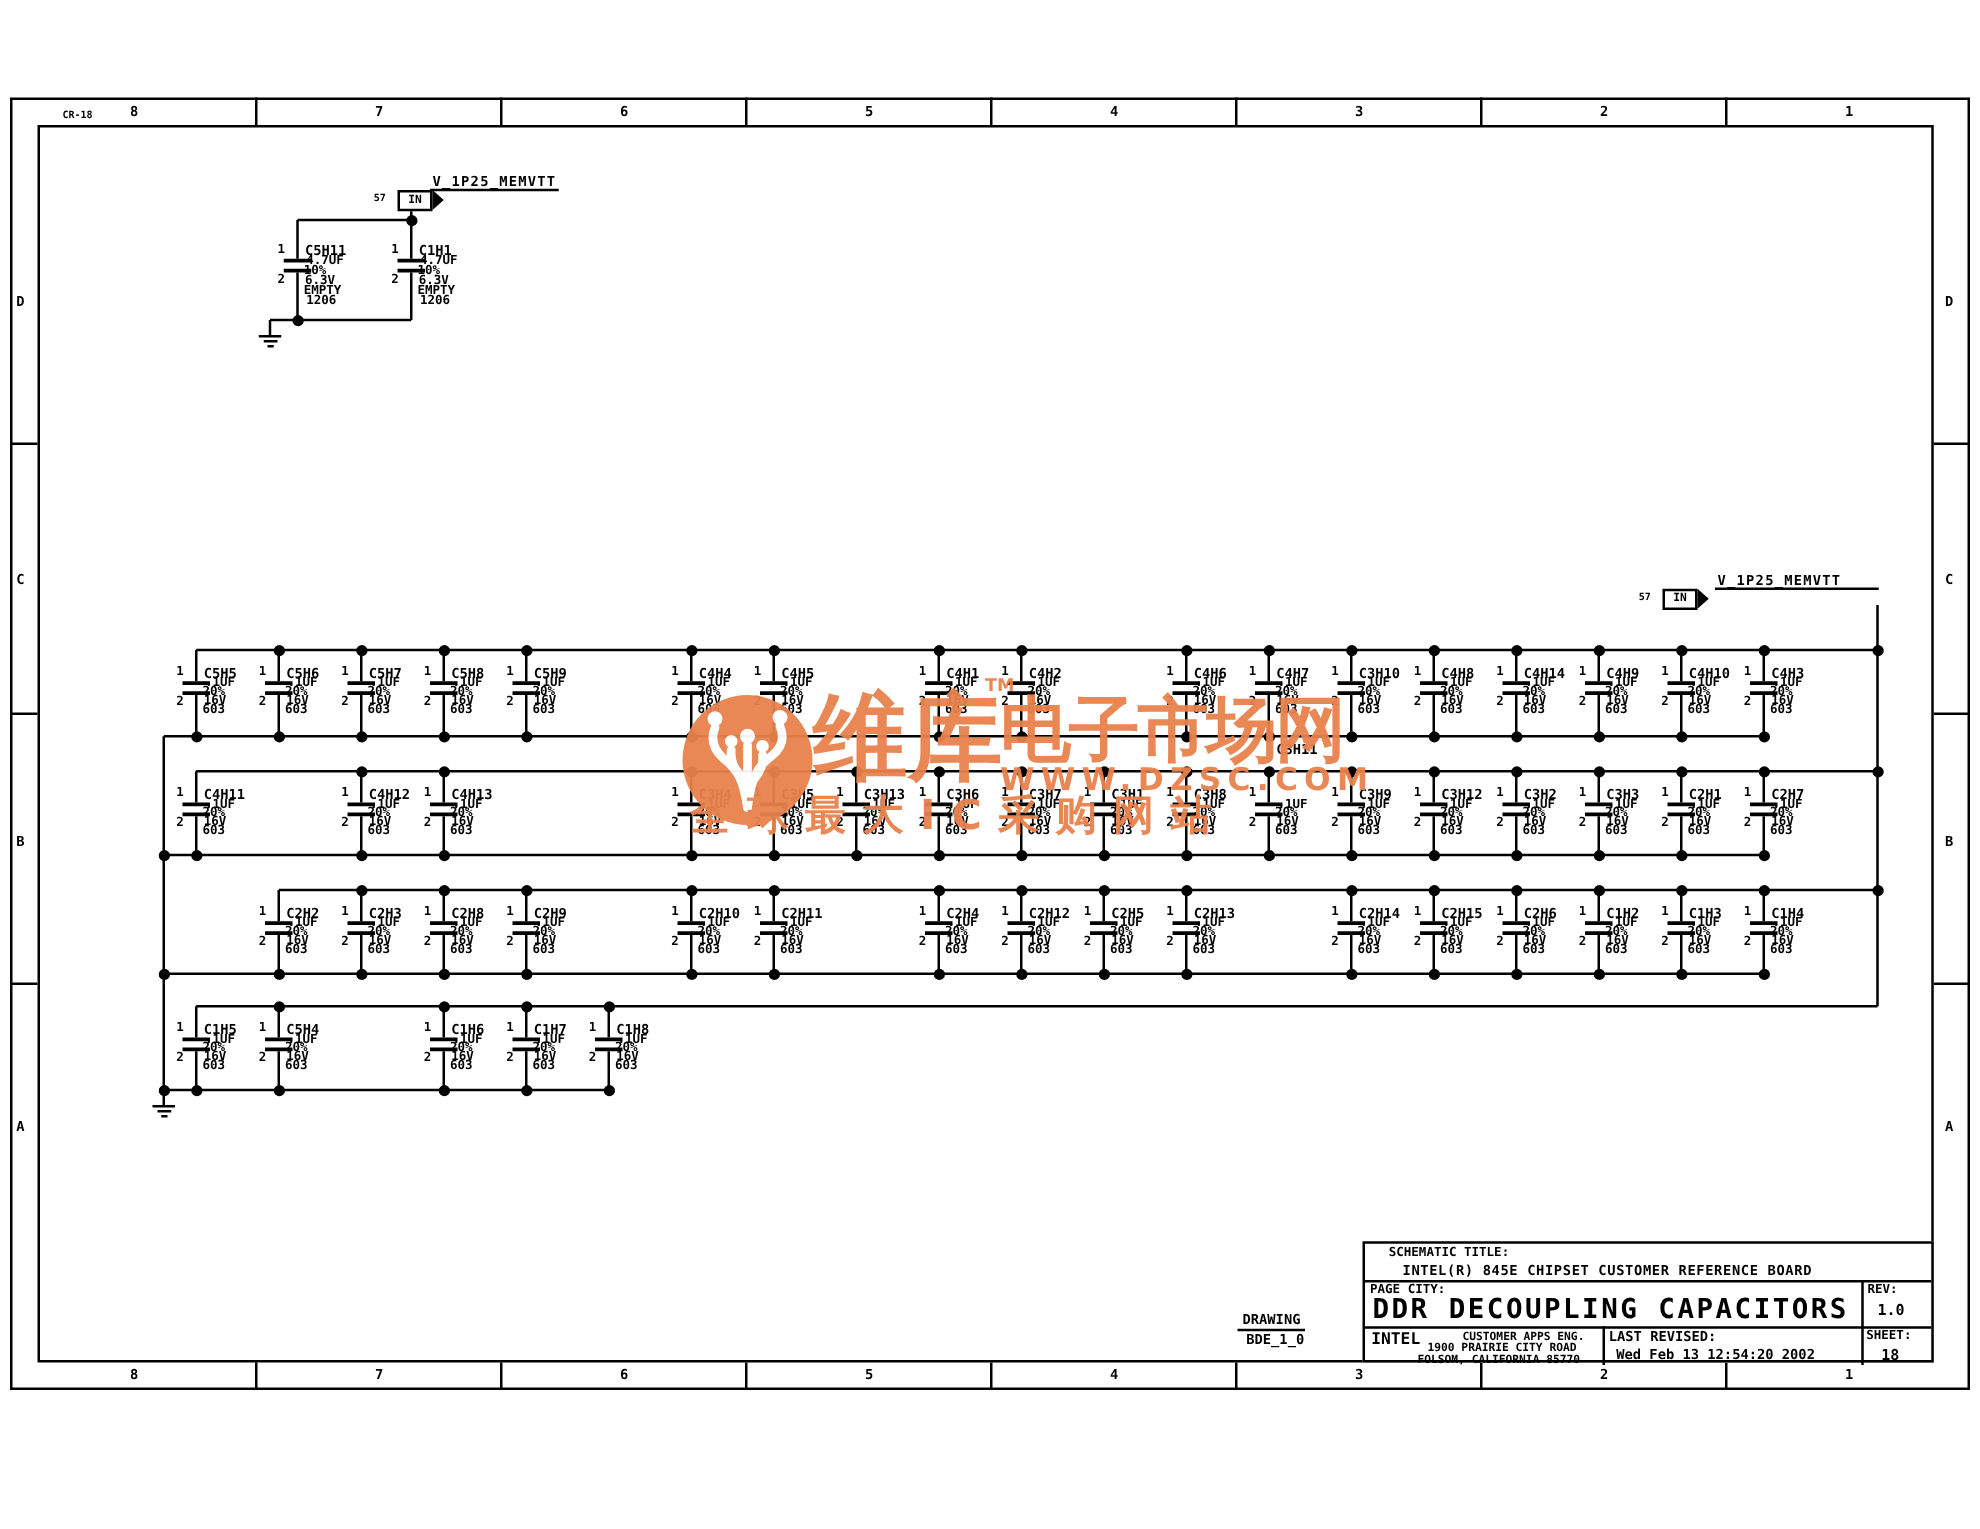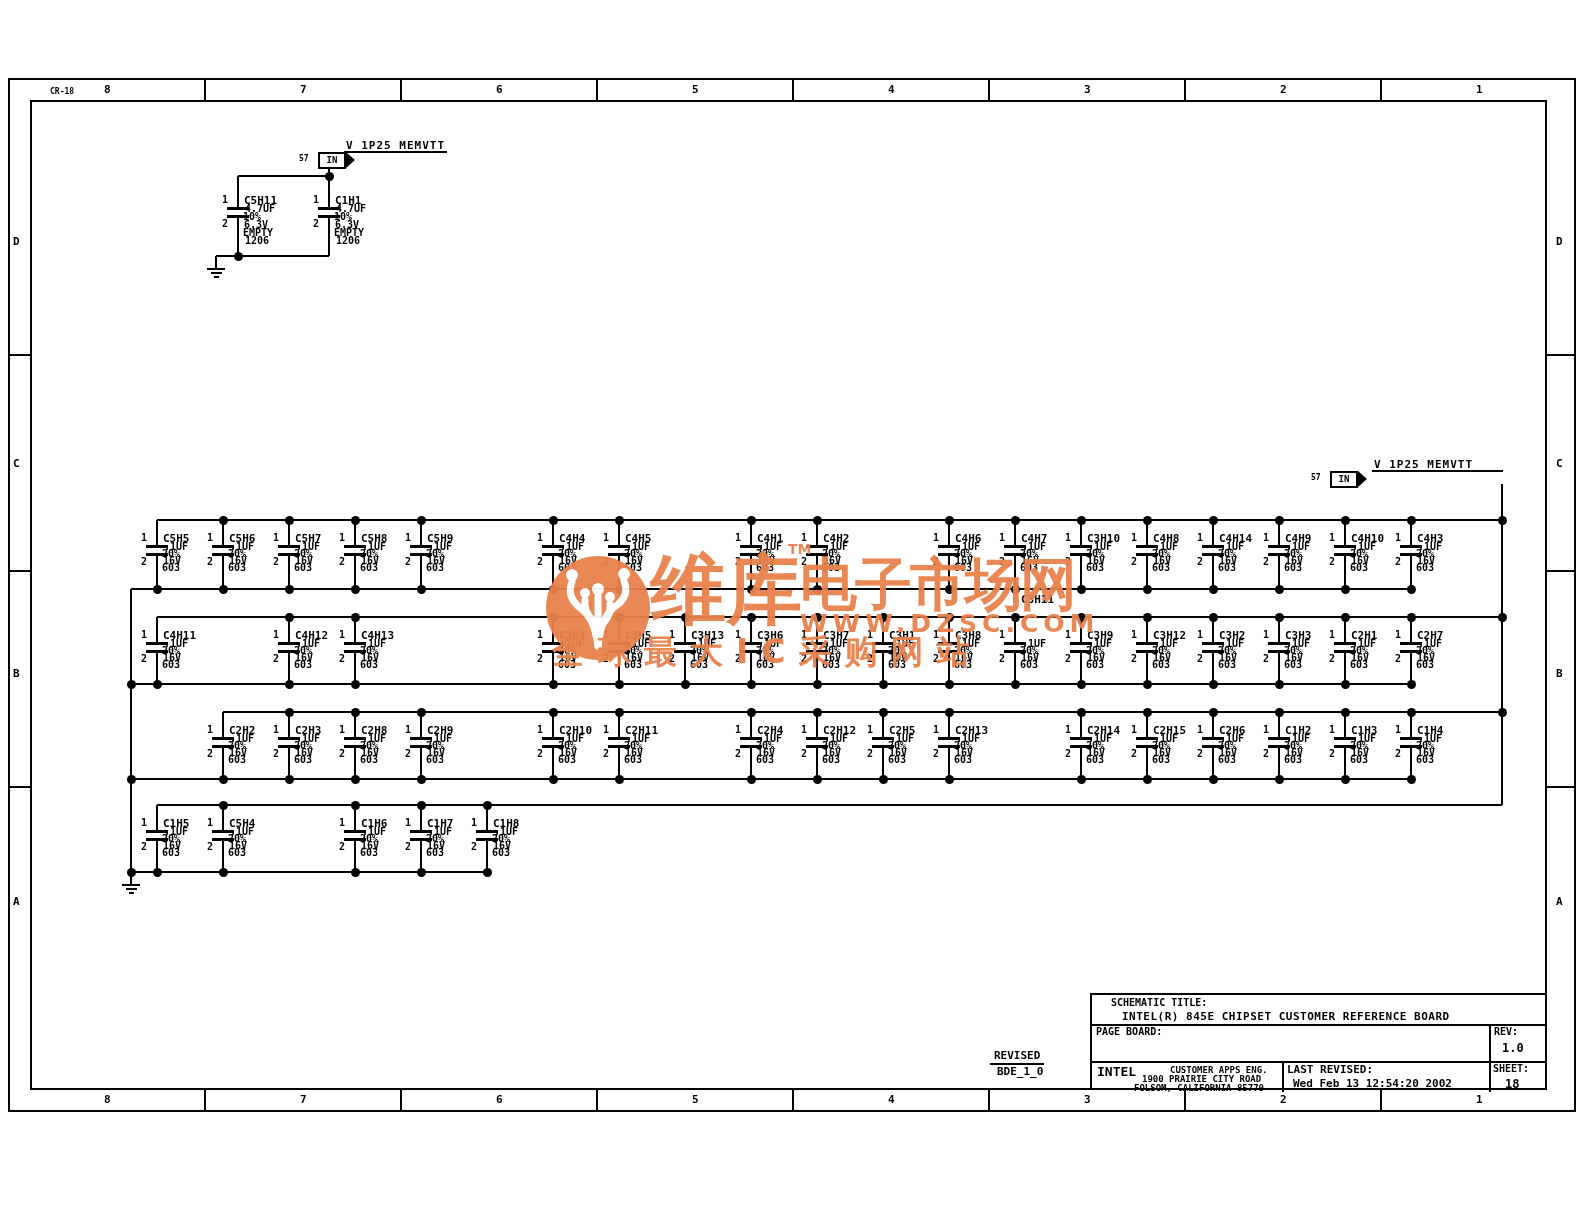--- a/index.html
+++ b/index.html
@@ -976,34 +976,35 @@
       <div class="wire" style="left: 122px; top: 884px; width: 18px; height: 2px;"></div>
       <div class="wire" style="left: 125.5px; top: 888px; width: 11px; height: 2px;"></div>
       <div class="wire" style="left: 128.5px; top: 892px; width: 5px; height: 2px;"></div>
       <div class="dot" style="left: 1497.5px; top: 515.5px;"></div>
       <div class="dot" style="left: 1497.5px; top: 612.5px;"></div>
       <div class="dot" style="left: 1497.5px; top: 707.5px;"></div>
     </div>
 
 
   <div class="t f11" style="left:990px;top:1050px;border-bottom:2px solid #000;padding:0 4px 2px 4px;">
-    <span>REVISED</span>
+    <span>DRAWING</span>
   </div>
   <div class="t f11" style="left:997px;top:1066px;">BDE_1_0</div>
 
   <div id="title-block">
     <div class="tb-line" style="left:0;top:29px;width:453px;height:2px;"></div>
     <div class="tb-line" style="left:0;top:66px;width:453px;height:2px;"></div>
     <div class="tb-line" style="left:397px;top:29px;width:2px;height:68px;"></div>
     <div class="tb-line" style="left:190px;top:66px;width:2px;height:31px;"></div>
 
     <span class="abs f10" style="left:19px;top:3px;">SCHEMATIC TITLE:</span>
     <span class="abs f11" style="left:30px;top:16px;letter-spacing:.5px;">INTEL(R) 845E CHIPSET CUSTOMER REFERENCE BOARD</span>
 
-    <span class="abs f10" style="left:4px;top:32px;">PAGE BOARD:</span>
+    <span class="abs f10" style="left:4px;top:32px;">PAGE CITY:</span>
+    <span class="abs" id="page-title-big" style="left:6px;top:42px;">DDR DECOUPLING CAPACITORS</span>
 
     <span class="abs f10" style="left:402px;top:32px;">REV:</span>
     <span class="abs f12" style="left:410px;top:47px;">1.0</span>
 
     <span class="abs f13" style="left:5px;top:70px;">INTEL</span>
     <span class="abs f9" style="left:78px;top:71px;">CUSTOMER APPS ENG.</span>
     <span class="abs f9" style="left:50px;top:80px;">1900 PRAIRIE CITY ROAD</span>
     <span class="abs f9" style="left:42px;top:89px;">FOLSOM, CALIFORNIA 85770</span>
 
     <span class="abs f11" style="left:195px;top:69px;">LAST REVISED:</span>

